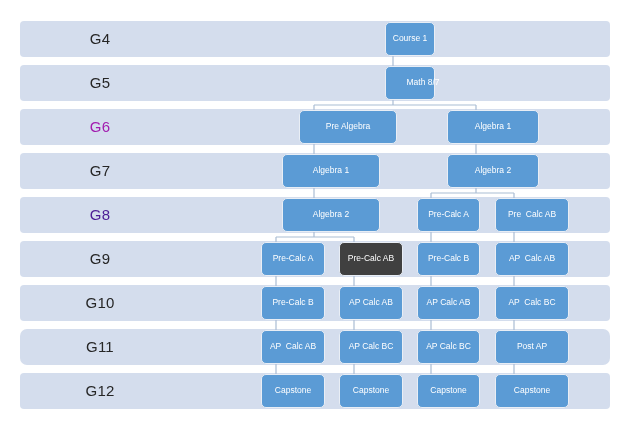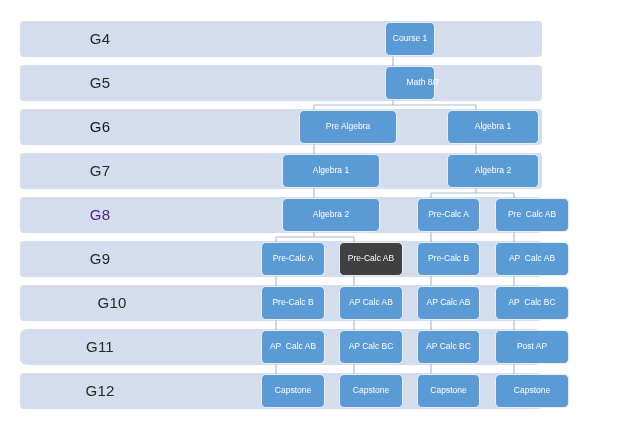--- a/index.html
+++ b/index.html
@@ -17,21 +17,21 @@
     position: relative;
     width: 640px;
     height: 424px;
     background: #ffffff;
   }
 
   
   .grade-band {
     position: absolute;
     left: 20px;
-    width: 522px;
+    width: 590px;
     height: 36px;
     background: #d4dded;
     border-radius: 4px;
     box-sizing: border-box;
   }
   .grade-label {
     position: absolute;
     left: 0;
     top: 0;
     width: 160px;
@@ -77,33 +77,33 @@
 <div id="chart-root">
 
   <div id="bands-layer">
       <div class="grade-band" style="top: 21px; background: rgb(212, 221, 237);">
         <div class="grade-label" style="color: rgb(38, 38, 38);">G4</div>
       </div>
       <div class="grade-band" style="top: 65px; background: rgb(212, 221, 237);">
         <div class="grade-label" style="color: rgb(38, 38, 38);">G5</div>
       </div>
       <div class="grade-band" style="top: 109px; background: rgb(212, 221, 237);">
-        <div class="grade-label" style="color: #0f172a;">G6</div>
+        <div class="grade-label" style="color: #a21caf;">G6</div>
       </div>
       <div class="grade-band" style="top: 153px; background: rgb(212, 221, 237);">
         <div class="grade-label" style="color: rgb(38, 38, 38);">G7</div>
       </div>
       <div class="grade-band" style="top: 197px; background: rgb(212, 221, 237);">
         <div class="grade-label" style="color: #4c1d95;">G8</div>
       </div>
       <div class="grade-band" style="top: 241px; background: rgb(212, 221, 237);">
         <div class="grade-label" style="color: rgb(38, 38, 38);">G9</div>
       </div>
       <div class="grade-band" style="top: 285px; background: rgb(212, 221, 237);">
-        <div class="grade-label" style="color: rgb(38, 38, 38); padding-left: 12px;">G10</div>
+        <div class="grade-label" style="color: rgb(38, 38, 38);">G10</div>
       </div>
       <div class="grade-band" style="top: 329px; background: rgb(212, 221, 237); border-radius: 7px;">
         <div class="grade-label" style="color: rgb(38, 38, 38);">G11</div>
       </div>
       <div class="grade-band" style="top: 373px; background: rgb(212, 221, 237);">
         <div class="grade-label" style="color: rgb(38, 38, 38);">G12</div>
       </div>
     </div>
 
   <svg id="connectors" viewBox="0 0 640 424" preserveAspectRatio="none">

